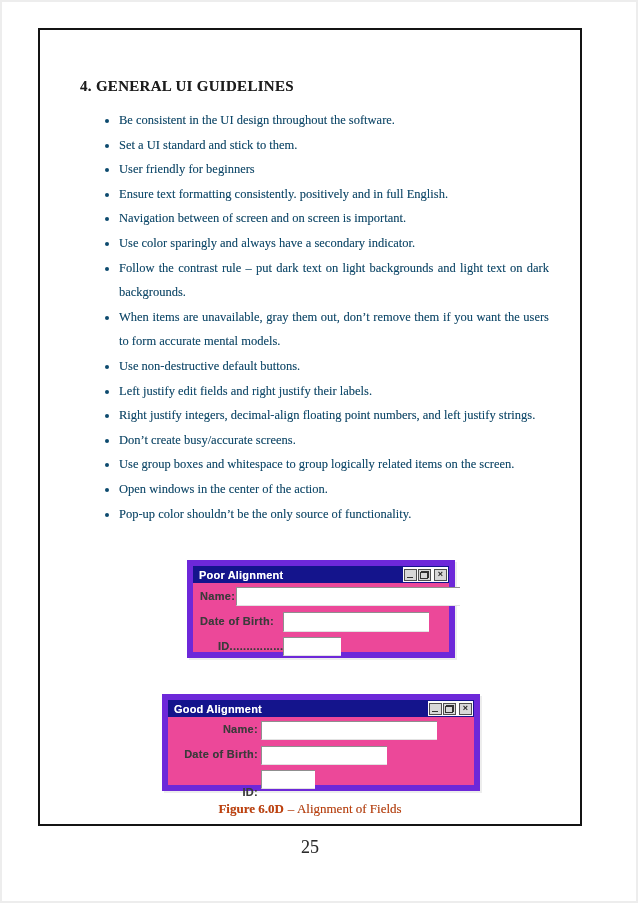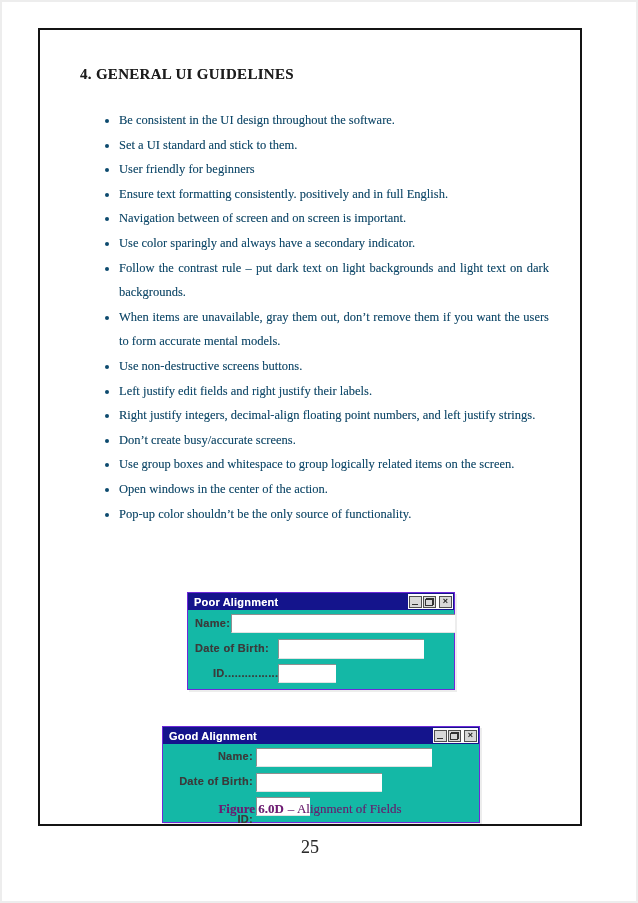--- a/index.html
+++ b/index.html
@@ -8,41 +8,40 @@
     position:relative; width:638px; height:903px;
     background:#ffffff; border:2px solid #ededed;
     font-family:"Liberation Serif", serif;
     overflow:hidden;
   }
   .content-frame {
     position:absolute; left:36px; top:26px; width:544px; height:798px;
     border:2px solid #141414;
   }
   .page-heading {
-    position:absolute; left:78px; top:64px;
+    position:absolute; left:78px; top:76px;
     font-size:15px; font-weight:bold; color:#1c1c1c;
     letter-spacing:.3px;
     text-shadow:0 0 .5px rgba(30,30,30,.45);
   }
   ul.guidelines {
     position:absolute; left:95px; top:106px; width:452px;
     list-style:disc; padding-left:22px;
   }
   ul.guidelines li {
     font-size:12.5px; line-height:24.6px; color:#0c4a6e;
     text-align:justify;
     text-shadow:0 0 .5px rgba(40,40,40,.35);
   }
   
   .mock-window {
-    position:absolute; background:#14b8a6;
-    border:1px solid #6d28d9;
+    position:absolute; background:#ec4899;
+    border:6px solid #6d28d9;
     box-shadow:2px 2px 0 rgba(0,0,0,.07);
     font-family:"Liberation Sans", sans-serif;
-    margin-top:32px;
   }
   .window-poor { left:185px; top:558px; width:268px; height:98px; }
   .window-good { left:160px; top:692px; width:318px; height:97px; }
   .titlebar {
     position:absolute; left:0; top:0; right:0; height:17px;
     background:#14148c;
     display:flex; align-items:center; justify-content:space-between;
   }
   .titlebar-text {
     color:#ffffff; font-weight:bold; font-size:11px;
@@ -78,21 +77,21 @@
   }
   .fld-label.right { text-align:right; }
   .text-field {
     position:absolute; background:#ffffff;
     border-top:1px solid #8f8f8f; border-left:1px solid #8f8f8f;
     border-bottom:1px solid #e2e2e2; border-right:none;
   }
   
   .figure-caption {
     position:absolute; left:36px; top:799px; width:544px;
-    text-align:center; font-size:13px; color:#701a75;
+    text-align:center; font-size:13px; color:#c2410c;
     text-shadow:0 0 .5px rgba(40,40,40,.35);
   }
   .figure-caption .cap-bold { font-weight:bold; }
   .figure-caption .cap-rest { margin-left:4px; }
   .page-number {
     position:absolute; left:36px; top:835px; width:544px;
     text-align:center; font-size:18px; color:#2c2c2c;
     text-shadow:0 0 .5px rgba(40,40,40,.3);
   }
 </style>
@@ -107,21 +106,21 @@
 
   <ul class="guidelines">
     <li>Be consistent in the UI design throughout the software.</li>
     <li>Set a UI standard and stick to them.</li>
     <li>User friendly for beginners</li>
     <li>Ensure text formatting consistently. positively and in full English.</li>
     <li>Navigation between of screen and on screen is important.</li>
     <li>Use color sparingly and always have a secondary indicator.</li>
     <li>Follow the contrast rule – put dark text on light backgrounds and light text on dark backgrounds.</li>
     <li>When items are unavailable, gray them out, don’t remove them if you want the users to form accurate mental models.</li>
-    <li>Use non-destructive screens buttons.</li>
+    <li>Use non-destructive default buttons.</li>
     <li>Left justify edit fields and right justify their labels.</li>
     <li>Right justify integers, decimal-align floating point numbers, and left justify strings.</li>
     <li>Don’t create busy/accurate screens.</li>
     <li>Use group boxes and whitespace to group logically related items on the screen.</li>
     <li>Open windows in the center of the action.</li>
     <li>Pop-up color shouldn’t be the only source of functionality.</li>
   </ul>
 
   <div class="mock-window window-poor">
     <div class="titlebar">

